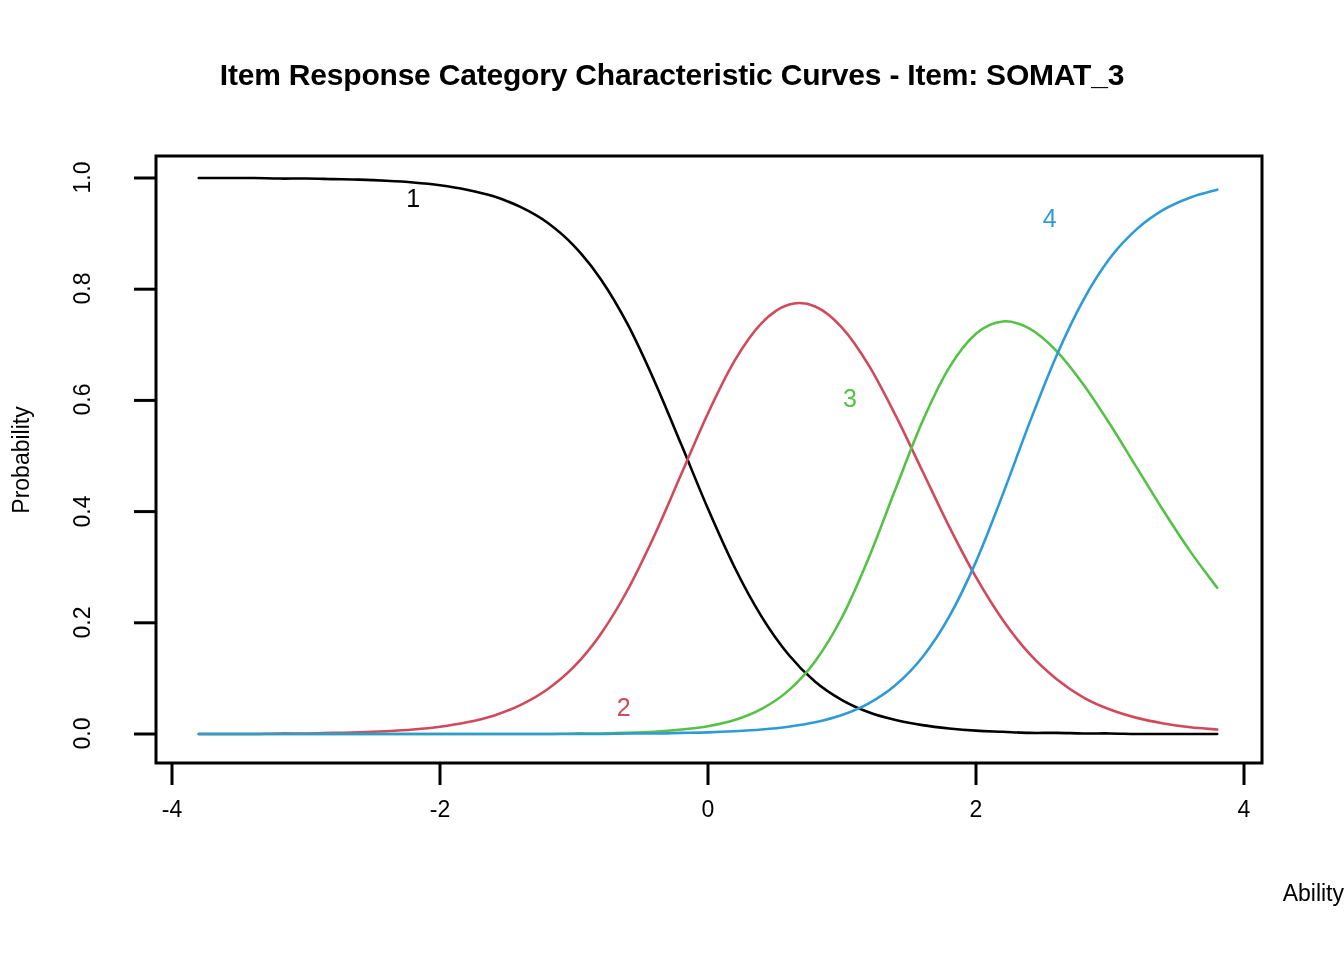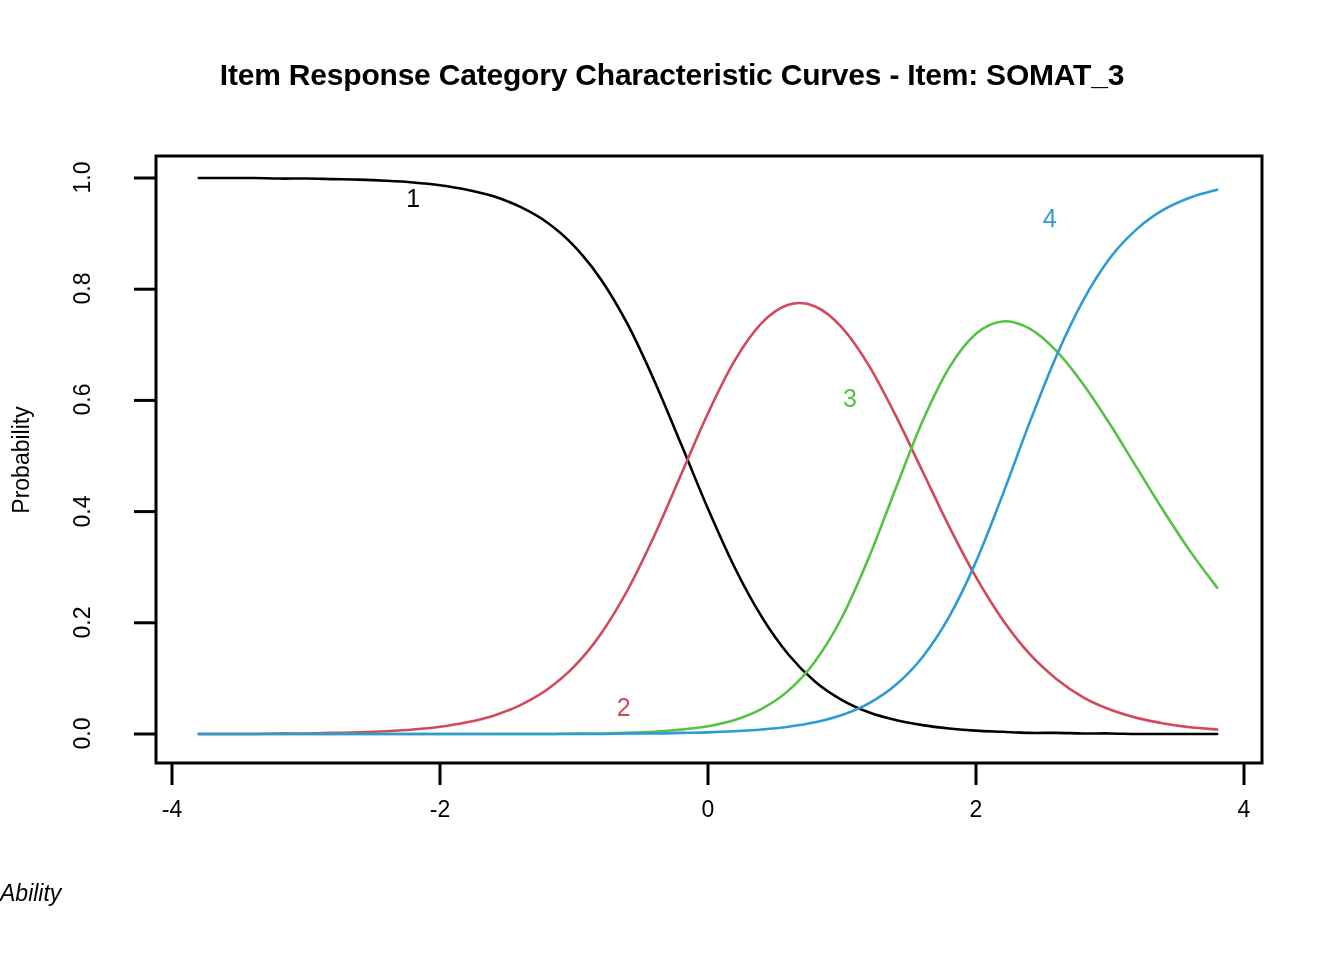--- a/index.html
+++ b/index.html
@@ -41,22 +41,21 @@
   .axis-title {
     position: absolute;
     font-size: 23px;
     font-family: "Liberation Sans", sans-serif;
     color: #000000;
   }
   #x-axis-title {
     left: 0;
     top: 880px;
     width: 1344px;
-    text-align: left;
-    font-style: italic;
+    text-align: right;
   }
   #y-axis-title {
     left: -80px;
     top: 448px;
     width: 200px;
     text-align: center;
     transform: rotate(-90deg);
     transform-origin: 100px 12px;
   }
   .tick-label {

